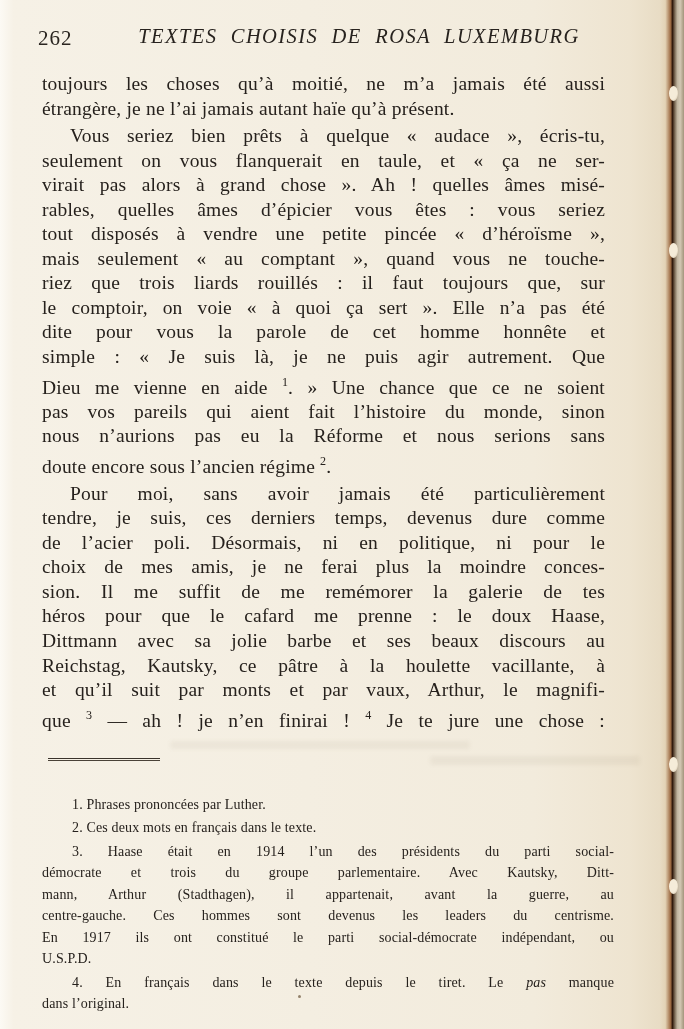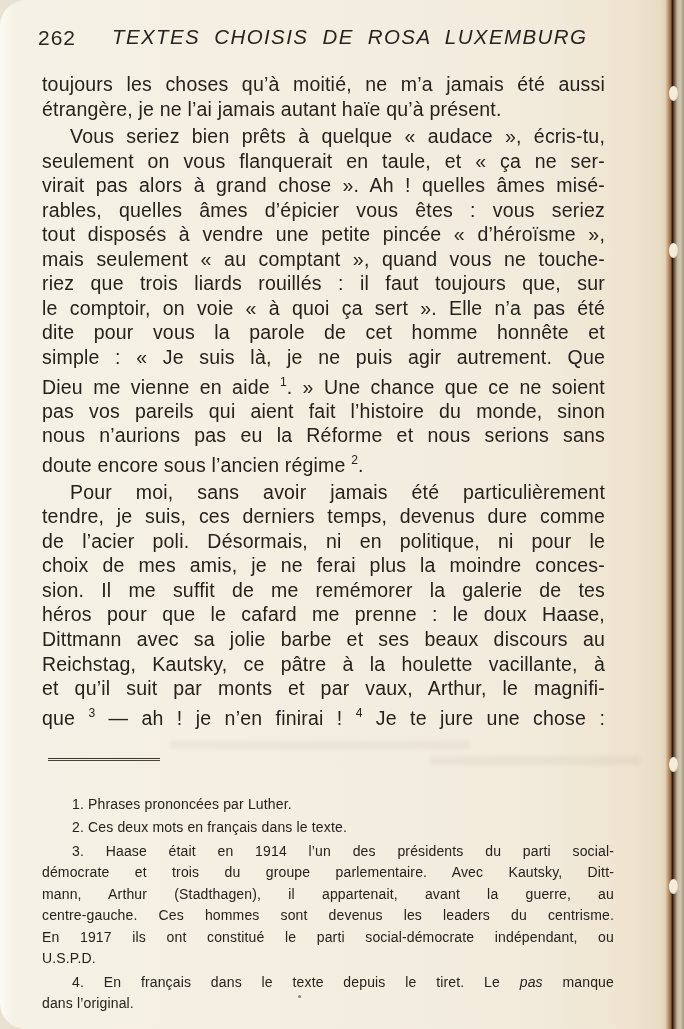--- a/index.html
+++ b/index.html
@@ -3,31 +3,30 @@
 <meta charset="utf-8">
 <style>
   :root{
     --paper:#f4eee1; --ink:#26211d; --binding-dark:#30190c; --binding-light:#cdc2ae;
   }
   html,body{margin:0;padding:0;}
   body{width:684px;height:1029px;overflow:hidden;background:#e9e2d2;}
   .page{
     position:relative;width:684px;height:1029px;
     background:linear-gradient(90deg,#fcfaf4 0,#f6f1e6 2%,#f4eee1 45%,#f2ebdc 78%,#eee4d0 92%,#e7dbc3 97%);
-    font-family:Liberation Sans, sans-serif;
+    font-family:Liberation Serif, serif;
     color:var(--ink);
-    border-radius:26px;
   }
   
   .pagenum{
     position:absolute;left:38px;top:26px;
     font-size:21px;letter-spacing:1px;color:#2a2520;
   }
   .runtitle{
-    position:absolute;left:112px;right:78px;top:25px;
+    position:absolute;left:112px;right:78px;top:25px;text-align:center;
     font-style:italic;font-size:20.5px;letter-spacing:1.4px;word-spacing:7px;
     white-space:nowrap;color:#27221e;
   }
   
   .bodytext{
     position:absolute;left:42px;top:72px;width:576px;
     font-size:19.5px;line-height:24.55px;letter-spacing:.2px;
     text-rendering:optimizeLegibility;
   }
   .paragraph{margin:0 13px 3px 0;}

